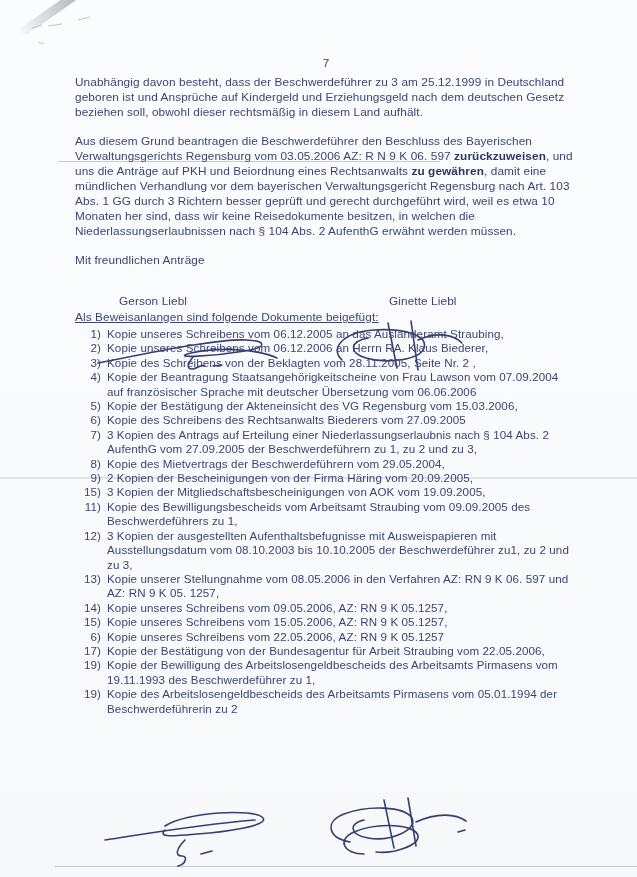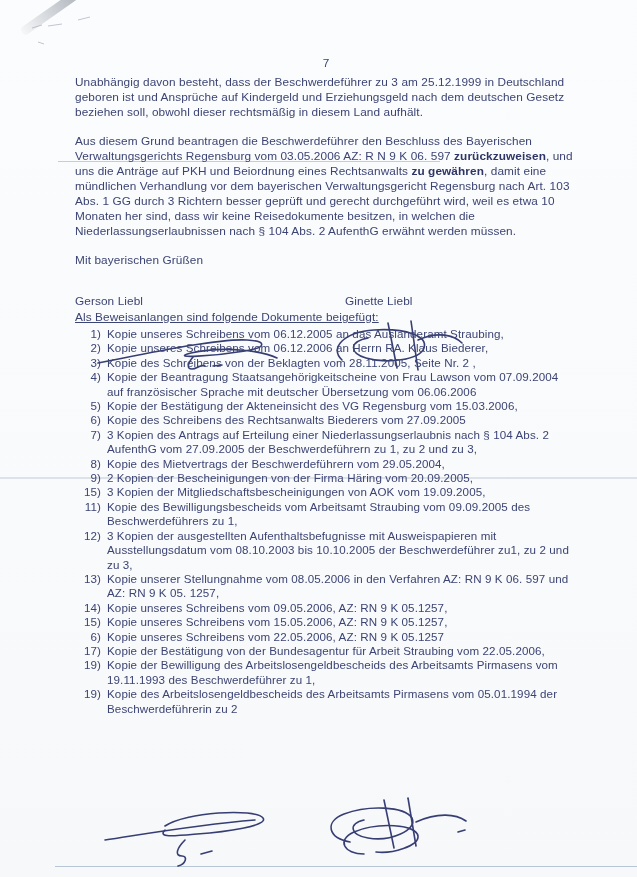--- a/index.html
+++ b/index.html
@@ -13,21 +13,21 @@
     overflow:hidden;
   }
   .content {
     position:absolute; left:75px; top:56px; width:502px;
     font-size:11.8px; line-height:15px; letter-spacing:0.1px;
   }
   .page-number { text-align:center; margin:0 0 4px 0; }
   .par { margin:0 0 14px 0; }
   .par span.bold { font-weight:bold; color:#2e3566; }
   .closing { margin:2px 0 0 0; }
-  .names-row { display:flex; margin-top:26px; }
+  .names-row { display:flex; margin-top:26px;margin-left:44px; }
   .name-left { width:270px; }
   .att-heading { text-decoration:underline; margin:1px 0 2px 0; }
   .att-list { }
   .att-row { display:flex; line-height:14.4px; font-size:11.6px; }
   .att-num { width:26px; text-align:right; margin-right:6px; flex:none; }
   .att-text { flex:1; }
   svg.sig { position:absolute; stroke:#373e74; fill:none; stroke-width:1.6; stroke-linecap:round; }
   .sig-gerson-mid   { left:95px;  top:330px; }
   .sig-ginette-mid  { left:326px; top:318px; }
   .sig-gerson-bot   { left:103px; top:804px; }
@@ -81,21 +81,21 @@
     <path d="M98,28 C120,18 138,20 148,27"></path>
     <path d="M140,38 l7,-2"></path>
   </svg>
 
   <div class="content">
     <div class="page-number">7</div>
 
     <p class="par"><span>Unabhängig davon besteht, dass der Beschwerdeführer zu 3 am 25.12.1999 in Deutschland geboren ist und Ansprüche auf Kindergeld und Erziehungsgeld nach dem deutschen Gesetz beziehen soll, obwohl dieser rechtsmäßig in diesem Land aufhält.</span></p>
     <p class="par"><span>Aus diesem Grund beantragen die Beschwerdeführer den Beschluss des Bayerischen Verwaltungsgerichts Regensburg vom 03.05.2006 AZ: R N 9 K 06. 597 </span><span class="bold">zurückzuweisen</span><span>, und uns die Anträge auf PKH und Beiordnung eines Rechtsanwalts </span><span class="bold">zu gewähren</span><span>, damit eine mündlichen Verhandlung vor dem bayerischen Verwaltungsgericht Regensburg nach Art. 103 Abs. 1 GG durch 3 Richtern besser geprüft und gerecht durchgeführt wird, weil es etwa 10 Monaten her sind, dass wir keine Reisedokumente besitzen, in welchen die Niederlassungserlaubnissen nach § 104 Abs. 2 AufenthG erwähnt werden müssen.</span></p>
 
-    <p class="closing">Mit bayerischen Grüßen</p>
+    <p class="closing">Mit freundlichen Anträge</p>
 
     <div class="names-row">
       <span class="name-left">Gerson Liebl</span>
       <span>Ginette Liebl</span>
     </div>
 
     <div class="att-heading">Als Beweisanlangen sind folgende Dokumente beigefügt:</div>
 
     <div class="att-list">
         <div class="att-row">

